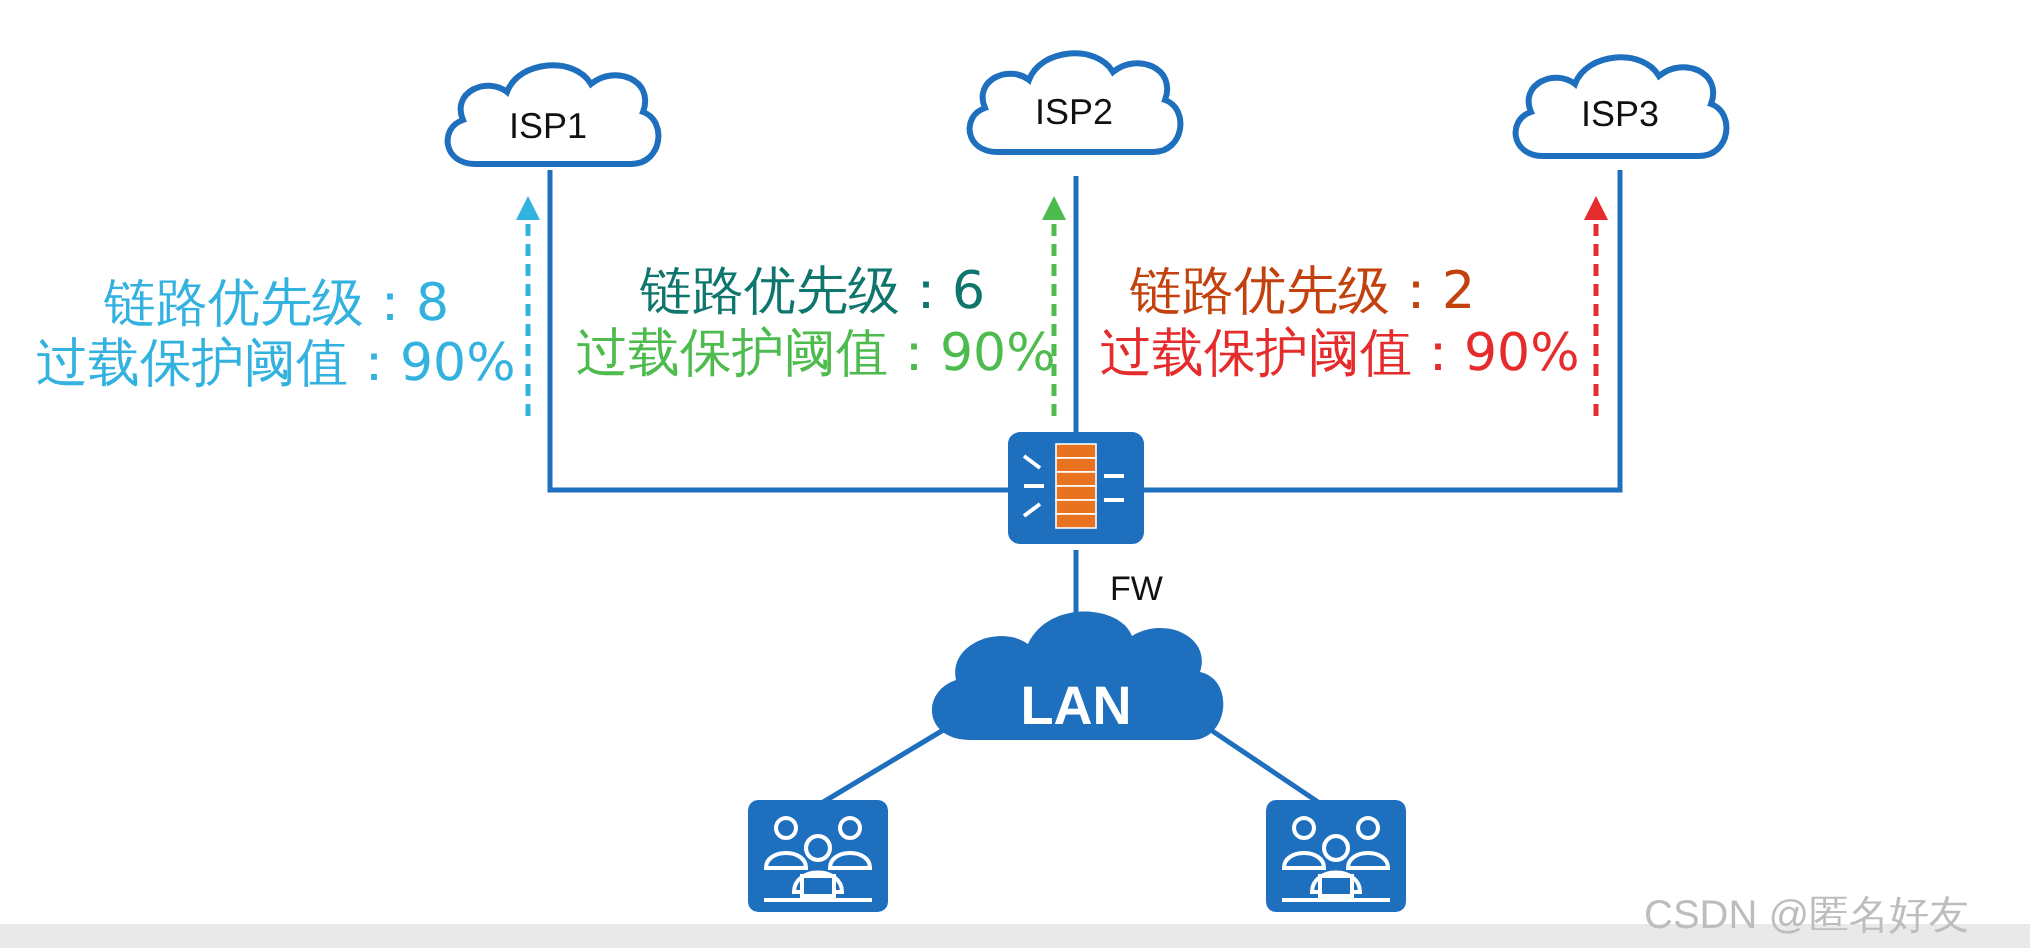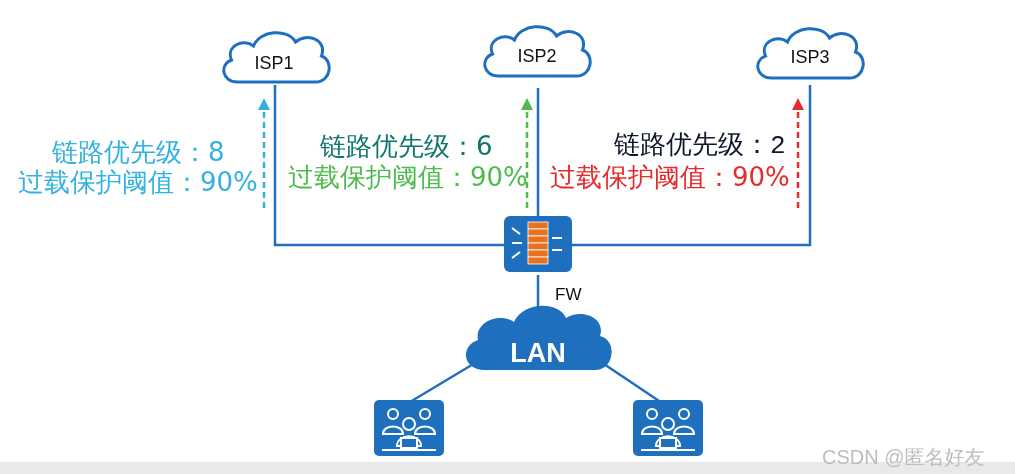--- a/index.html
+++ b/index.html
@@ -97,21 +97,21 @@
   <span>过载保护阈值：</span><span>90%</span>
 </div>
 
 <div class="lbl" style="left:320px;top:132px;color:#0f766e;">
   <span>链路优先级：</span><span>6</span>
 </div>
 <div class="lbl" style="left:288px;top:163px;color:#4DBB4D;">
   <span>过载保护阈值：</span><span>90%</span>
 </div>
 
-<div class="lbl" style="left:614px;top:132px;color:#0f172a;font-family:Liberation Mono, monospace;">
+<div class="lbl" style="left:565px;top:132px;color:#c2410c;">
   <span>链路优先级：</span><span>2</span>
 </div>
 <div class="lbl" style="left:550px;top:163px;color:#E52B2B;">
   <span>过载保护阈值：</span><span>90%</span>
 </div>
 
 <div class="foot"></div>
 <div class="wm">CSDN @匿名好友657</div>
 
 </body></html>

